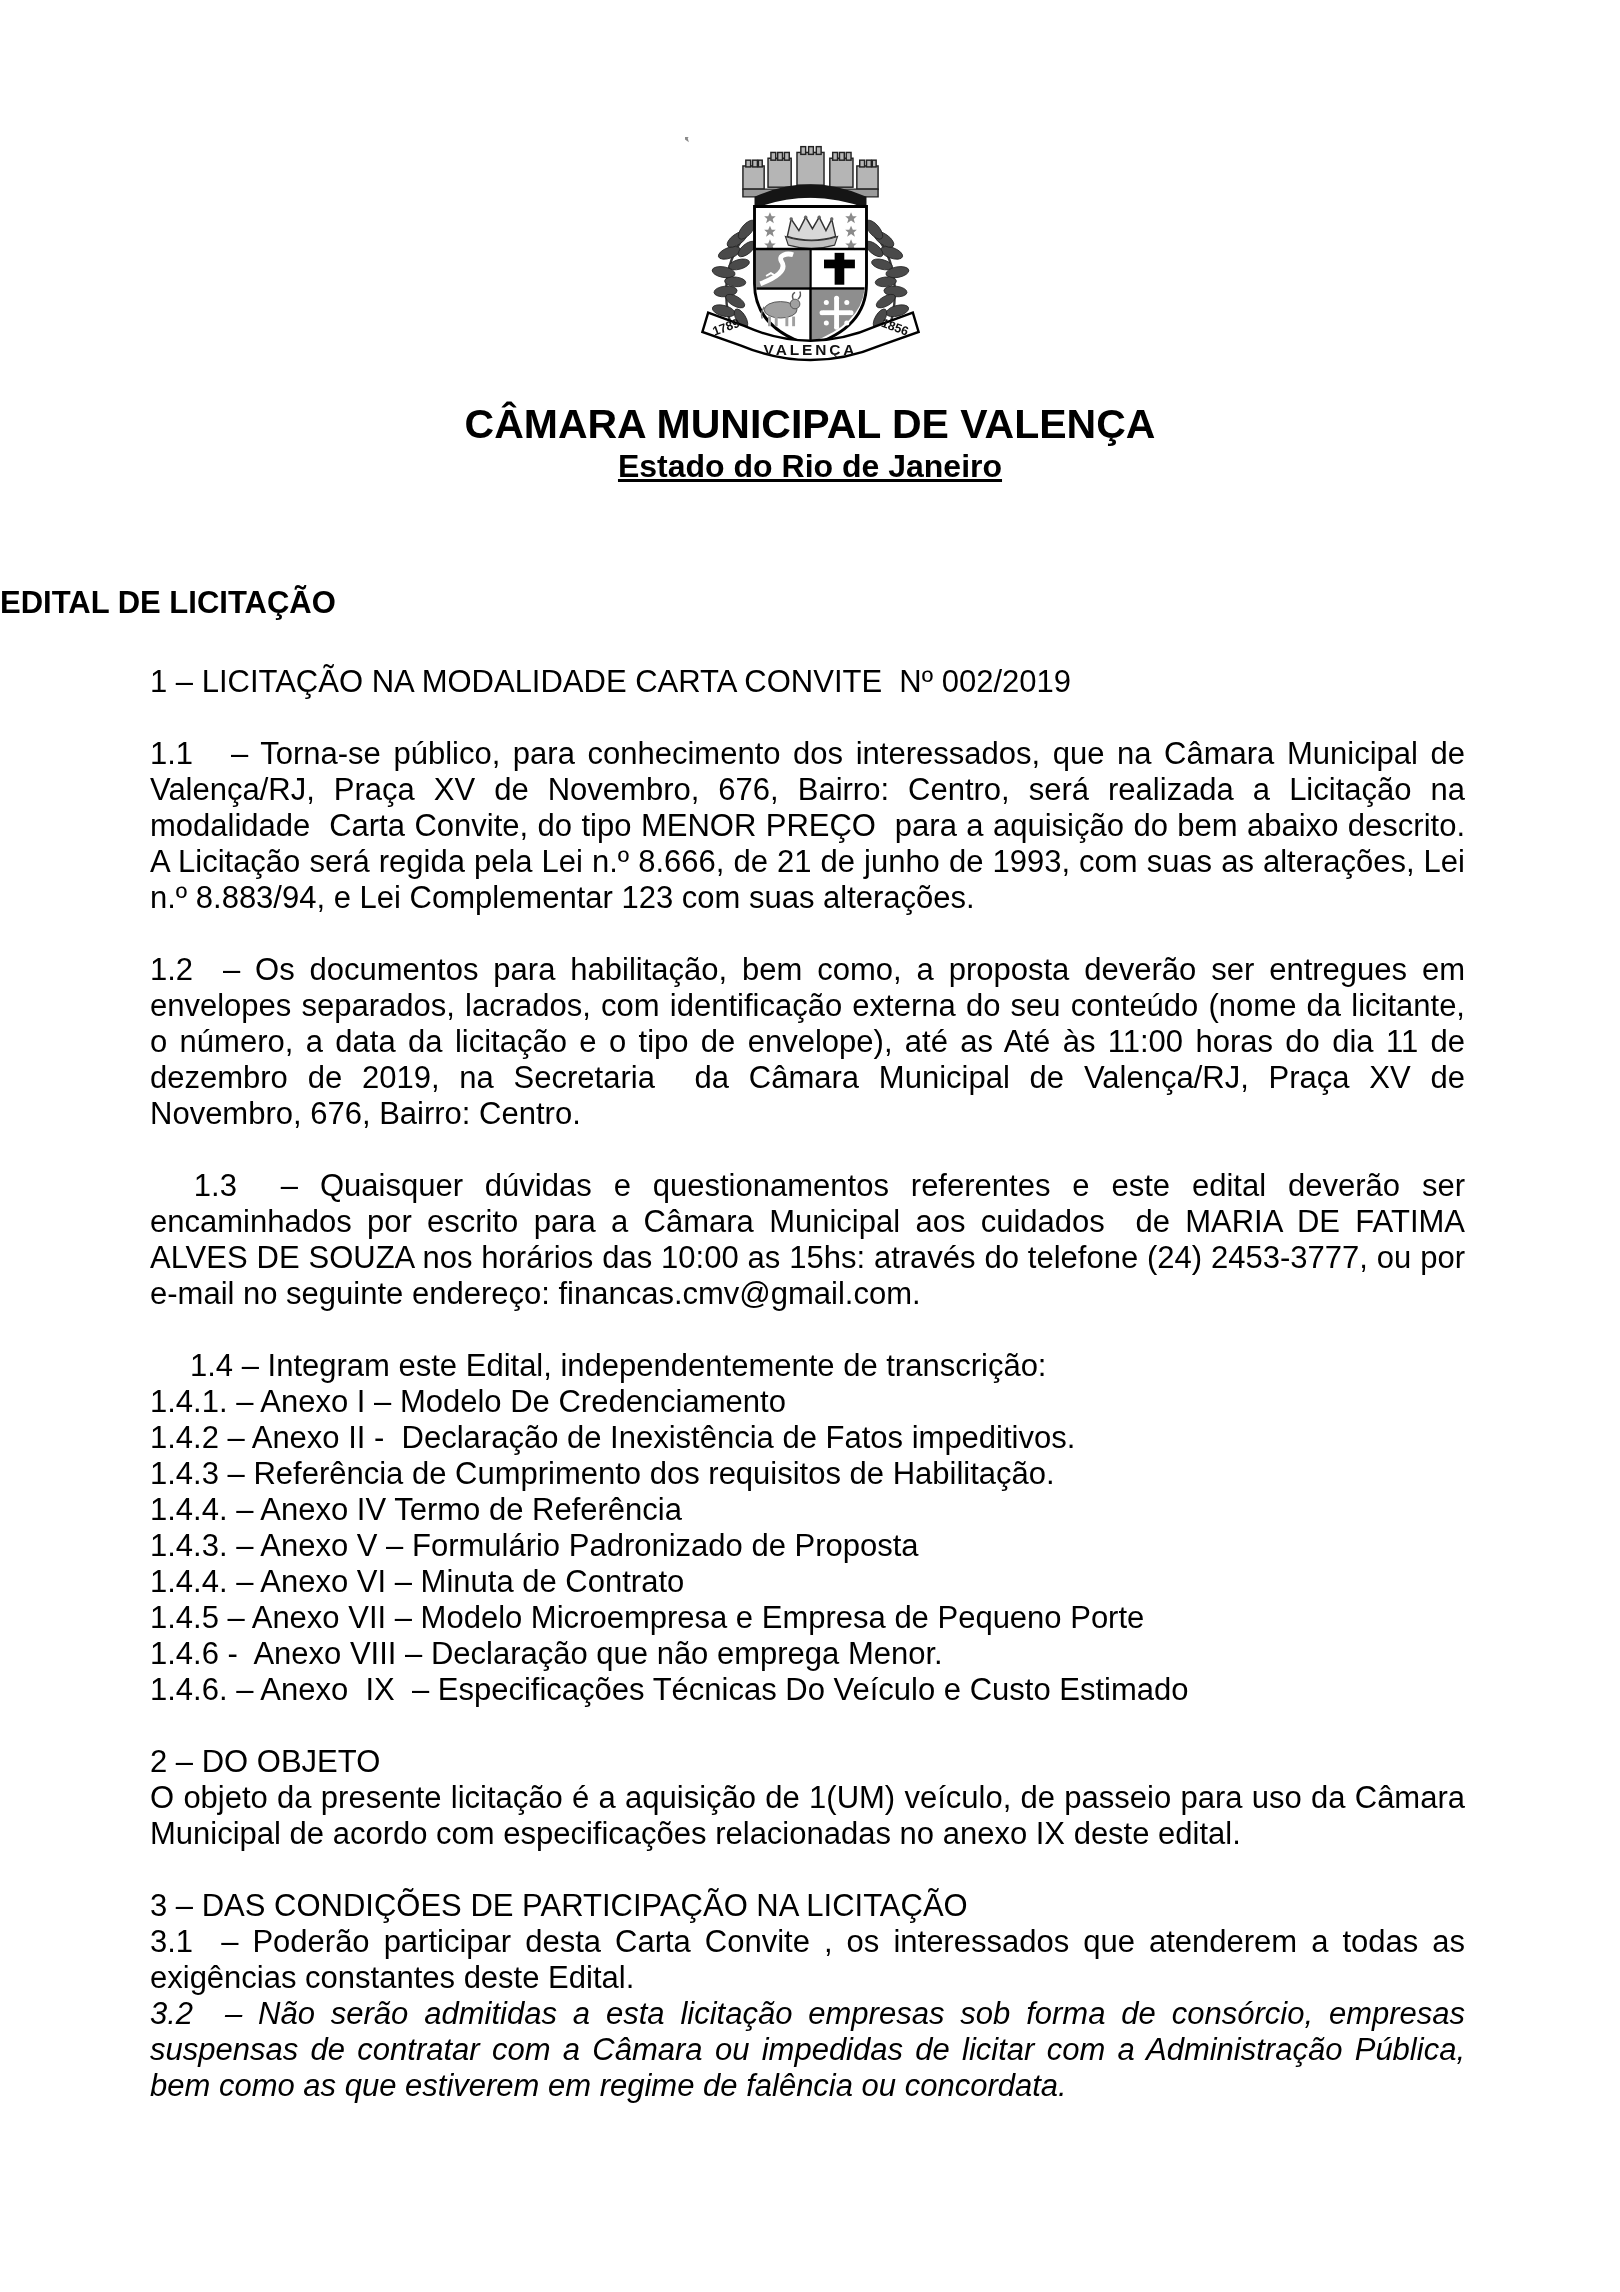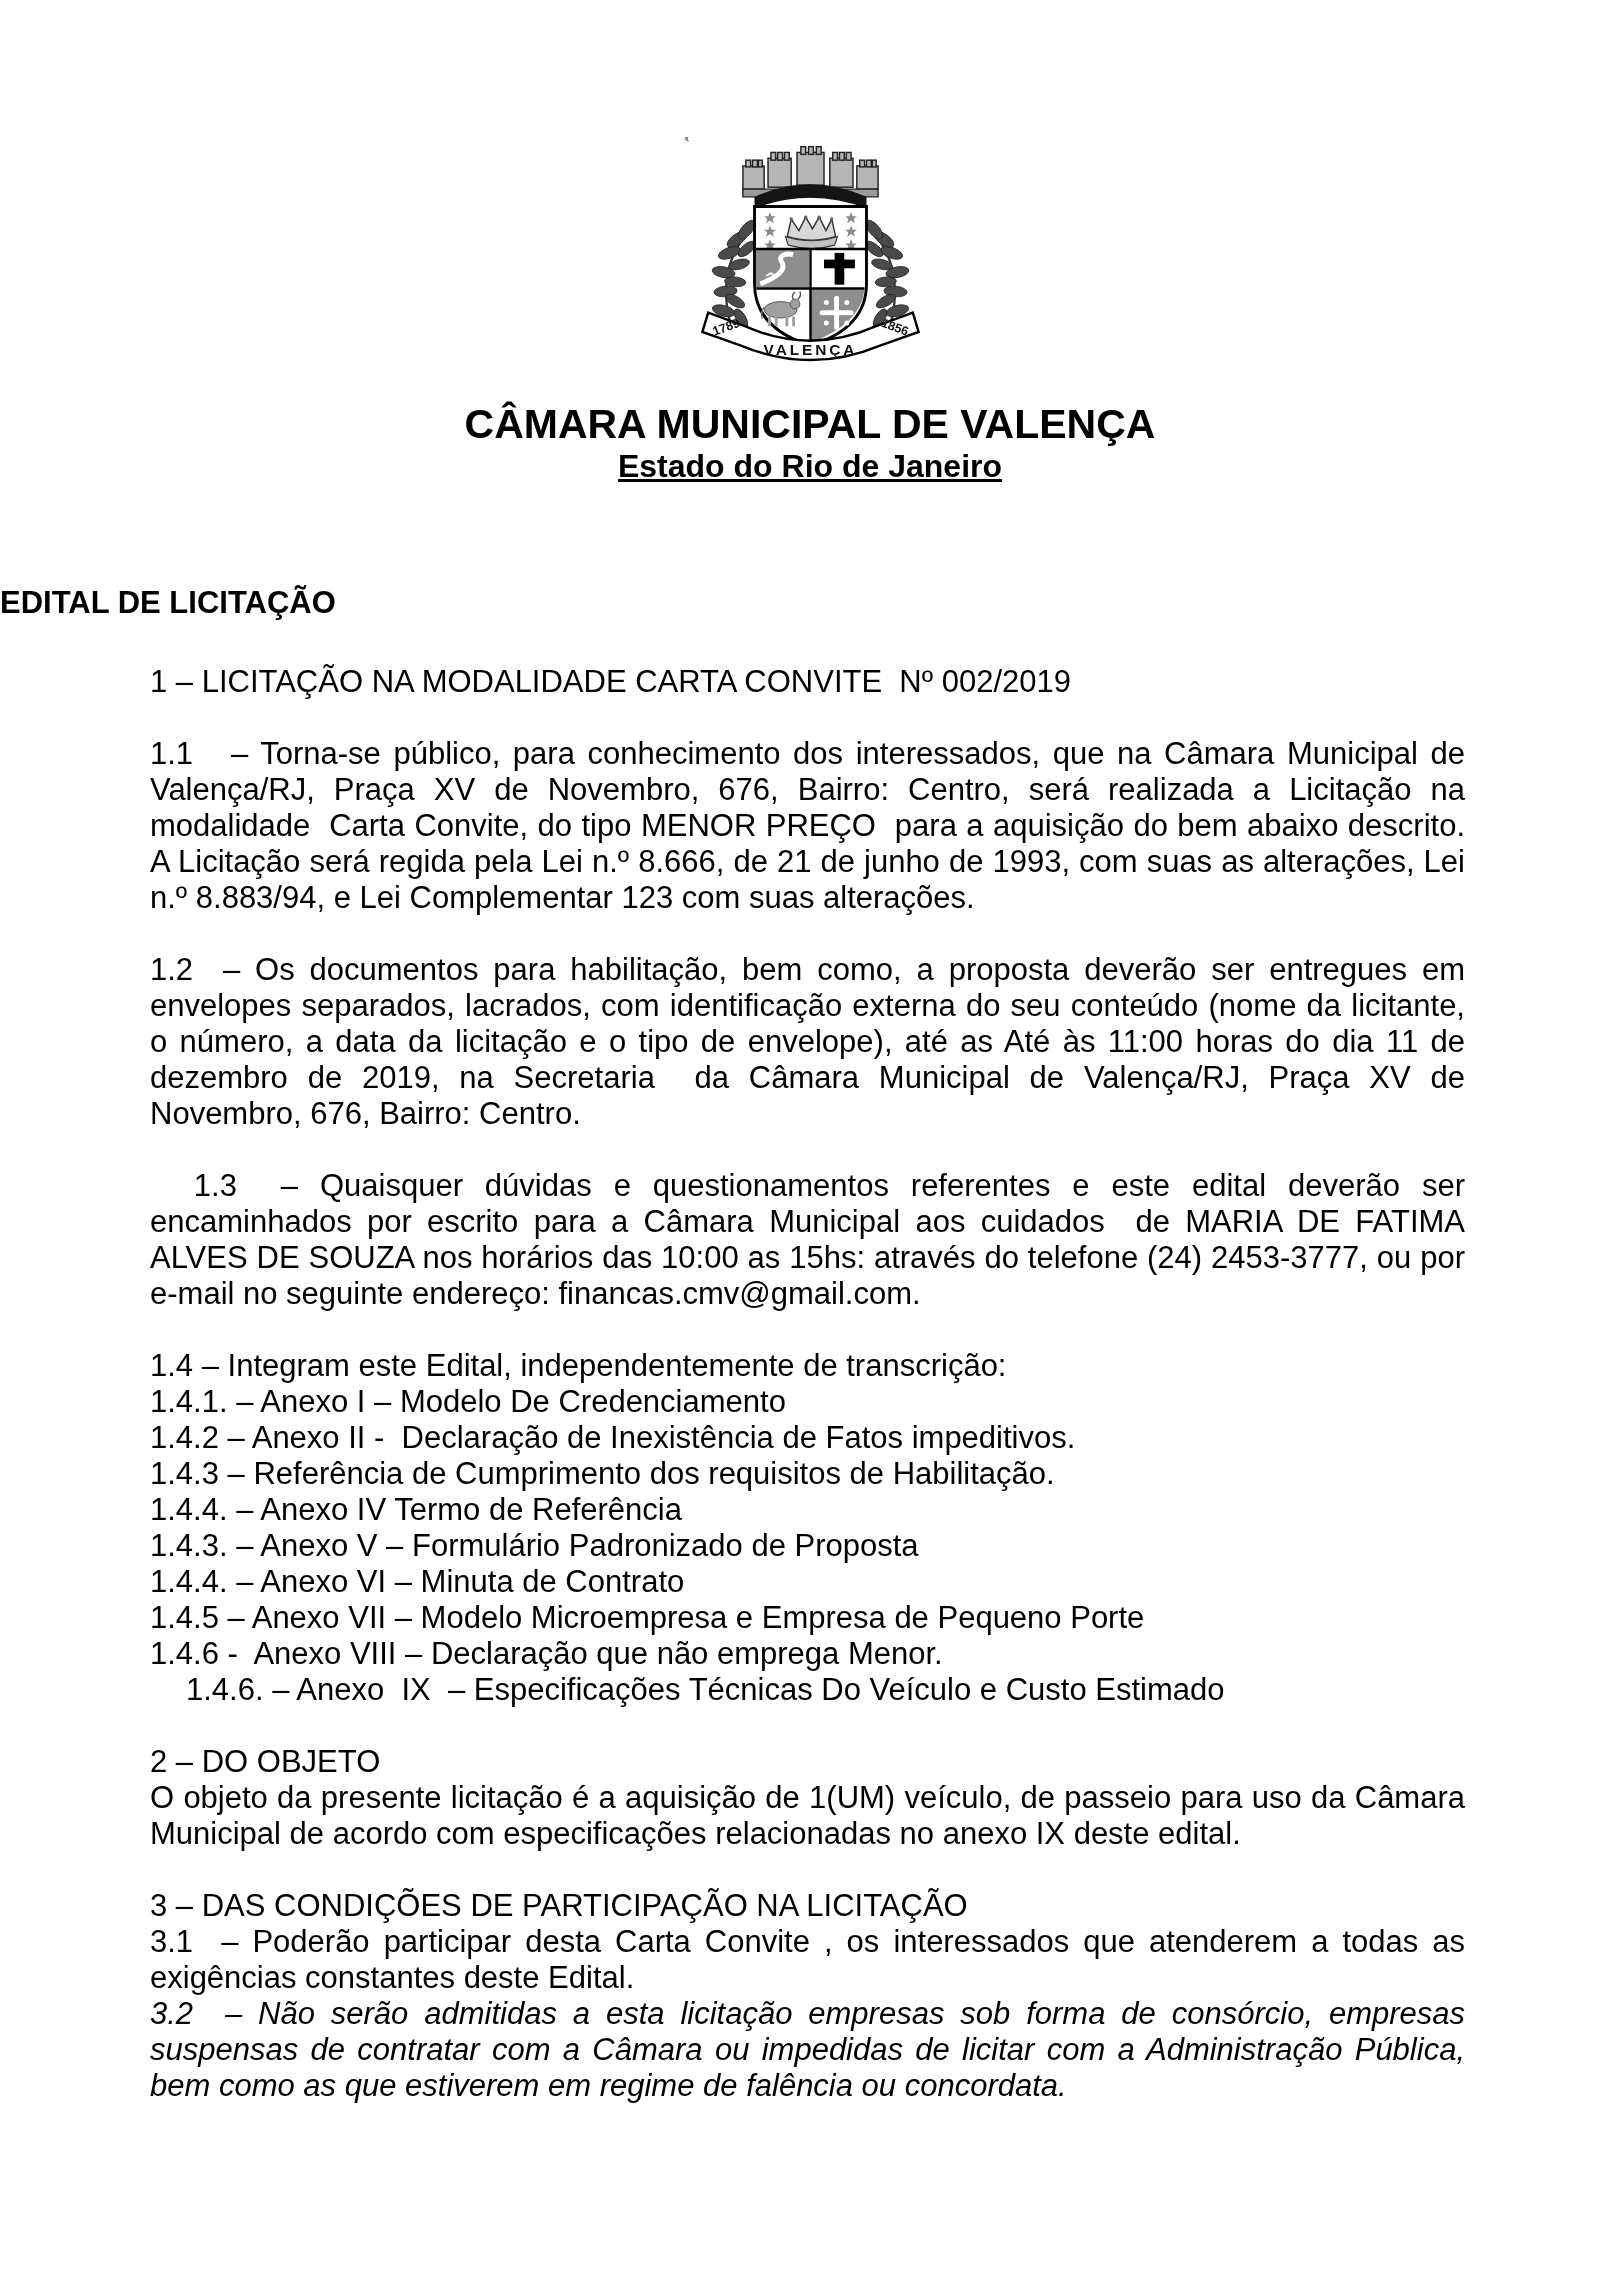--- a/index.html
+++ b/index.html
@@ -146,30 +146,30 @@
 
   <div class="org-title">CÂMARA MUNICIPAL DE VALENÇA</div>
   <div class="org-subtitle">Estado do Rio de Janeiro</div>
   <div class="doc-title">EDITAL DE LICITAÇÃO</div>
 
   <div id="doc-body" class="doc-body">
       <h4 class="blk heading" style="margin-top: 0px;"><span class="text-run">1 – LICITAÇÃO NA MODALIDADE CARTA CONVITE  Nº 002/2019</span></h4>
       <p class="blk paragraph" style="margin-top: 36px;"><span class="text-run">1.1   – Torna-se público, para conhecimento dos interessados, que na Câmara Municipal de Valença/RJ, Praça XV de Novembro, 676, Bairro: Centro, será realizada a Licitação na modalidade  Carta Convite, do tipo </span><span class="bold-run">MENOR PREÇO</span><span class="text-run">  para a aquisição do bem abaixo descrito. A Licitação será regida pela Lei n.º 8.666, de 21 de junho de 1993, com suas as alterações, Lei n.º 8.883/94, e Lei Complementar 123 com suas alterações.</span></p>
       <p class="blk paragraph" style="margin-top: 36px;"><span class="text-run">1.2  – Os documentos para habilitação, bem como, a proposta deverão ser entregues em envelopes separados, lacrados, com identificação externa do seu conteúdo (nome da licitante, o número, a data da licitação e o tipo de envelope), até as Até às 11:00 horas do dia 11 de dezembro de 2019</span><span class="bold-run">,</span><span class="text-run"> na Secretaria  da Câmara Municipal de Valença/RJ, Praça XV de Novembro, 676, Bairro: Centro.</span></p>
       <p class="blk paragraph" style="margin-top: 36px;"><span class="text-run">  1.3  – Quaisquer dúvidas e questionamentos referentes e este edital deverão ser encaminhados por escrito para a Câmara Municipal aos cuidados  de MARIA DE FATIMA ALVES DE SOUZA nos horários das 10:00 as 15hs: através do telefone (24) 2453-3777, ou por e-mail no seguinte endereço: financas.cmv@gmail.com.</span></p>
-      <p class="blk list-item" style="margin-top: 36px;"><span class="text-run">1.4 – Integram este Edital, independentemente de transcrição:</span></p>
+      <p class="blk list-item" style="margin-top: 36px; margin-left: 40px;"><span class="text-run">1.4 – Integram este Edital, independentemente de transcrição:</span></p>
       <p class="blk list-item" style="margin-top: 0px;"><span class="text-run">1.4.1. – Anexo I – Modelo De Credenciamento</span></p>
       <p class="blk list-item" style="margin-top: 0px;"><span class="text-run">1.4.2 – Anexo II -  Declaração de Inexistência de Fatos impeditivos.</span></p>
       <p class="blk list-item" style="margin-top: 0px;"><span class="text-run">1.4.3 – Referência de Cumprimento dos requisitos de Habilitação.</span></p>
       <p class="blk list-item" style="margin-top: 0px;"><span class="text-run">1.4.4. – Anexo IV Termo de Referência</span></p>
       <p class="blk list-item" style="margin-top: 0px;"><span class="text-run">1.4.3. – Anexo V – Formulário Padronizado de Proposta</span></p>
       <p class="blk list-item" style="margin-top: 0px;"><span class="text-run">1.4.4. – Anexo VI – Minuta de Contrato</span></p>
       <p class="blk list-item" style="margin-top: 0px;"><span class="text-run">1.4.5 – Anexo VII – Modelo Microempresa e Empresa de Pequeno Porte</span></p>
       <p class="blk list-item" style="margin-top: 0px;"><span class="text-run">1.4.6 -  Anexo VIII – Declaração que não emprega Menor.</span></p>
-      <p class="blk list-item" style="margin-top: 0px; margin-left: 36px;"><span class="text-run">1.4.6. – Anexo  IX  – Especificações Técnicas Do Veículo e Custo Estimado</span></p>
+      <p class="blk list-item" style="margin-top: 0px;"><span class="text-run">1.4.6. – Anexo  IX  – Especificações Técnicas Do Veículo e Custo Estimado</span></p>
       <h4 class="blk heading" style="margin-top: 36px;"><span class="text-run">2 – DO OBJETO</span></h4>
       <p class="blk paragraph" style="margin-top: 0px;"><span class="text-run">O objeto da presente licitação é a aquisição de 1(UM) veículo, de passeio para uso da Câmara Municipal de acordo com especificações relacionadas no anexo IX deste edital.</span></p>
       <h4 class="blk heading" style="margin-top: 36px;"><span class="text-run">3 – DAS CONDIÇÕES DE PARTICIPAÇÃO NA LICITAÇÃO</span></h4>
       <p class="blk paragraph" style="margin-top: 0px;"><span class="text-run">3.1  – Poderão participar desta </span><span class="bold-run">Carta Convite </span><span class="text-run">, os interessados que atenderem a todas as exigências constantes deste Edital.</span></p>
       <p class="blk paragraph" style="margin-top: 0px; font-style: italic;"><span class="text-run">3.2  – Não serão admitidas a esta licitação empresas sob forma de consórcio, empresas suspensas de contratar com a Câmara ou impedidas de licitar com a Administração Pública, bem como as que estiverem em regime de falência ou concordata.</span></p>
     </div>
 
 </div>
 
 

